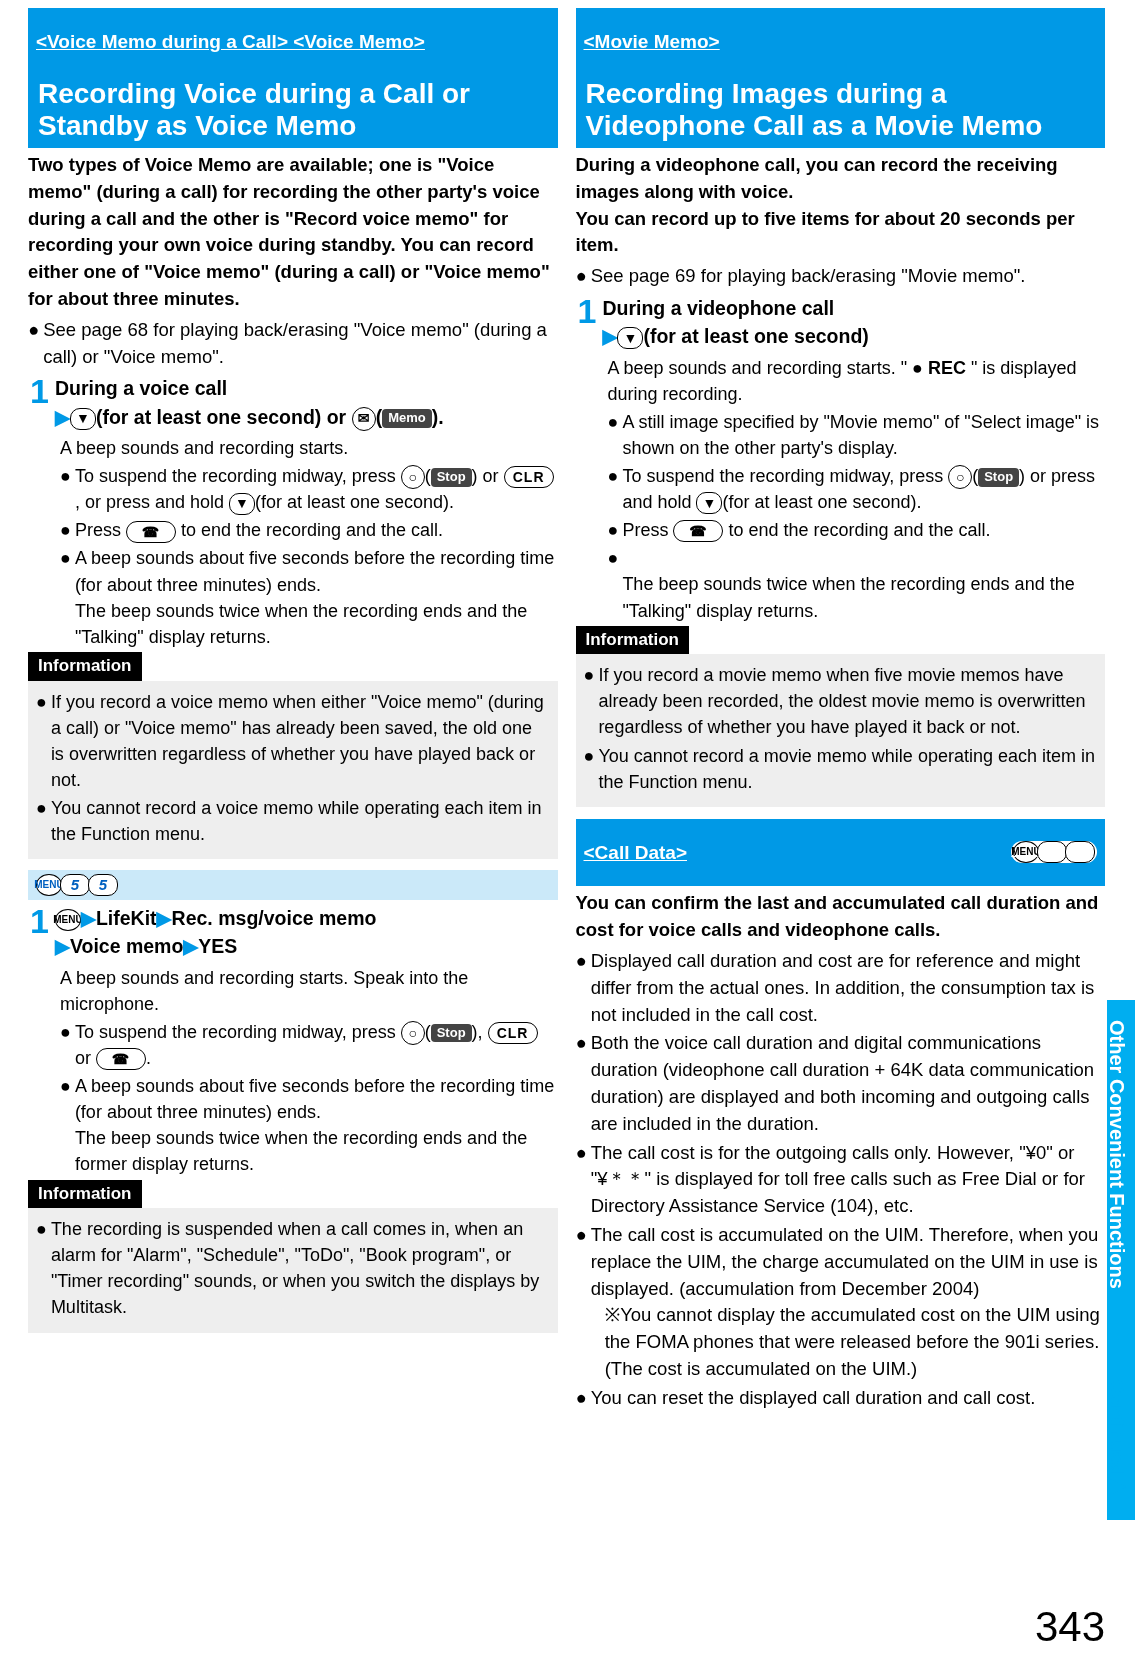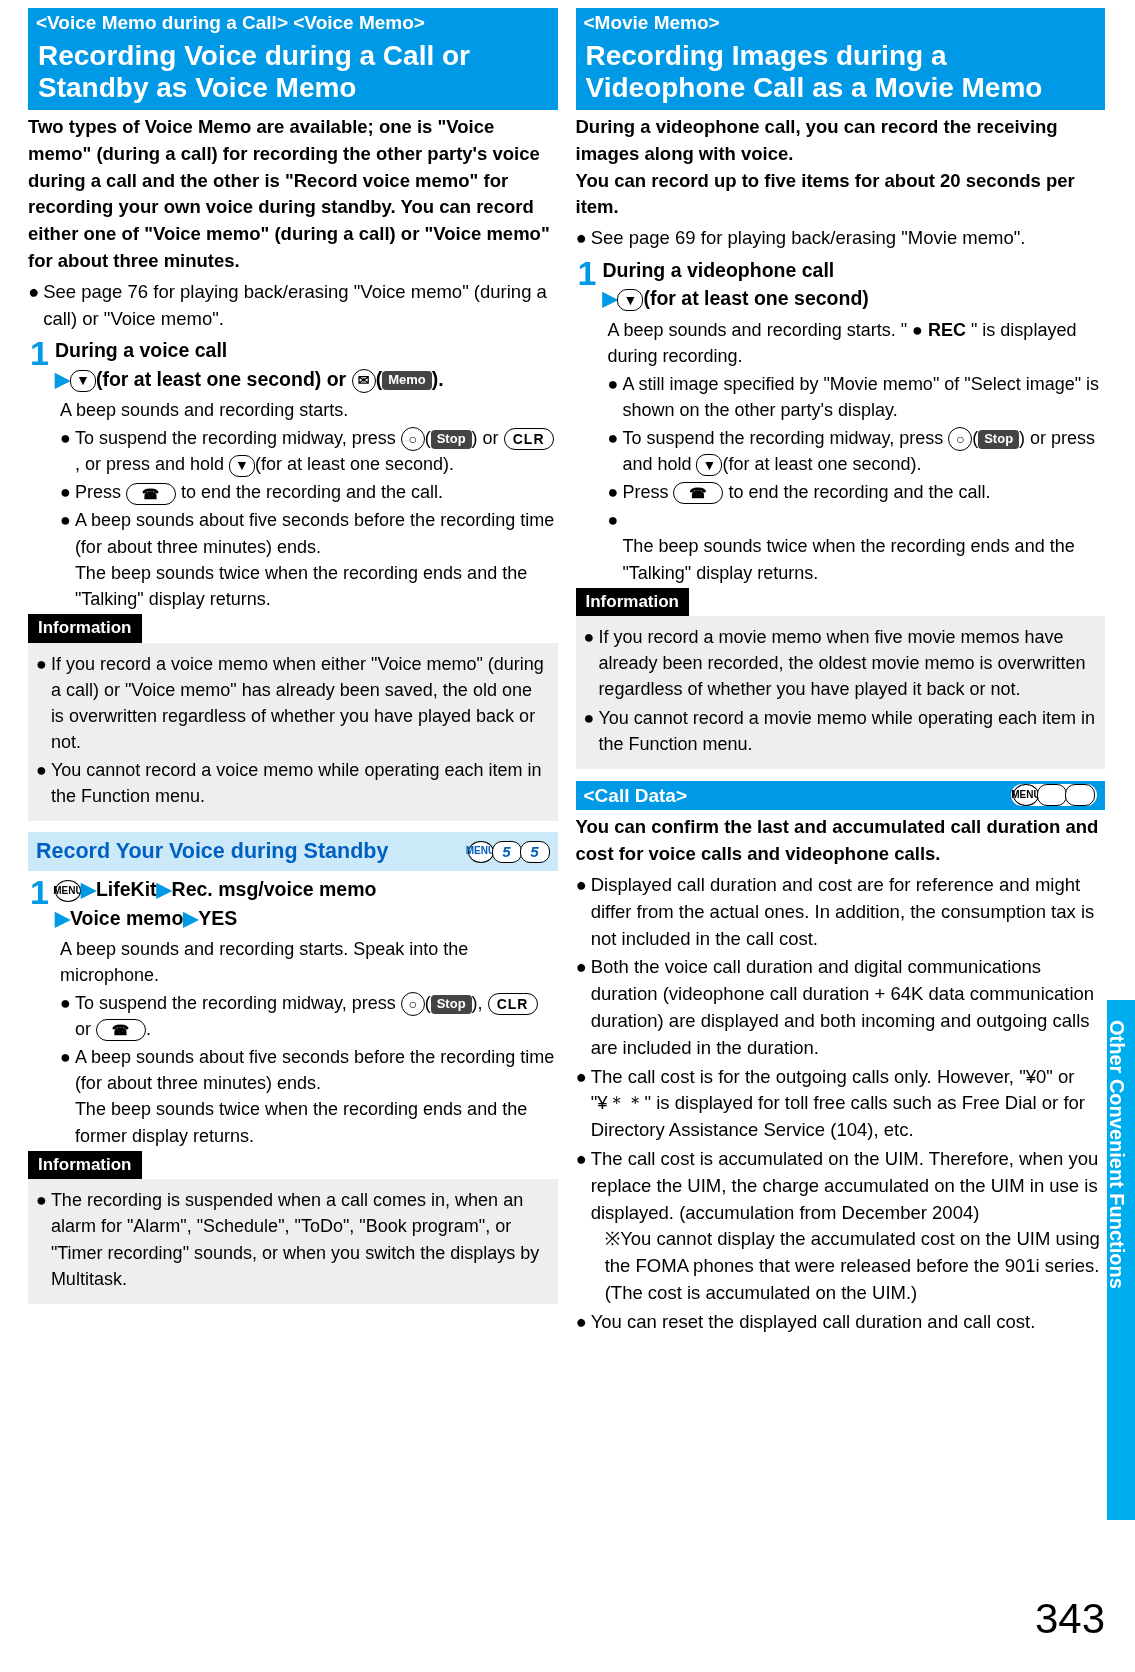--- a/index.html
+++ b/index.html
@@ -1,19 +1,19 @@
 <!DOCTYPE html>
 <html><head>
 <meta charset="utf-8">
 <style>
   * { margin: 0; padding: 0; box-sizing: border-box; }
   body { font-family: Arial, Helvetica, sans-serif; width: 1135px; height: 1672px; background: #fff; position: relative; font-size: 18.5px; line-height: 1.45; color: #000; }
   .page { display: flex; padding: 8px 30px 8px 28px; gap: 18px; }
   .col { flex: 1; min-width: 0; }
-  .breadcrumb { background: #0099e6; color: #fff; font-weight: bold; padding: 1px 8px; font-size: 19px; }
+  .breadcrumb { background: #0099e6; color: #fff; font-weight: bold; padding: 20px 8px; font-size: 19px; text-decoration: underline; }
   .hero { background: #0099e6; color: #fff; font-weight: bold; padding: 2px 8px 6px 10px; font-size: 28px; line-height: 1.15; }
   .intro { font-weight: bold; padding: 4px 0 2px 0; }
   .bullet { display: flex; margin: 2px 0; }
   .bullet .dot { flex: 0 0 auto; padding-right: 4px; }
   .bullet .txt { flex: 1; }
   .sub-hero { background: #cbe9f9; color: #0060c0; font-weight: bold; font-size: 21.5px; padding: 4px 8px; margin-top: 11px; position: relative; display:flex; align-items:center; justify-content:space-between;}
   .step { display: flex; margin-top: 4px; }
   .step-num { color: #0099e6; font-weight: bold; font-size: 34px; line-height: 1; padding: 0 6px 0 2px; font-family: Arial; }
   .step-body { flex: 1; }
   .step-title { font-weight: bold; font-size: 19.5px; }
@@ -24,35 +24,35 @@
   .key.round { border-radius: 50%; min-width:24px; width:24px; height:24px; }
   .key-label { display:inline-block; background:#444; color:#fff; border-radius:4px; padding:0 6px; font-size:13px; font-weight:bold; vertical-align:middle;}
   .info-label { display:inline-block; background:#000; color:#fff; font-weight:bold; padding: 2px 10px; font-size: 17px; }
   .info-box { background:#eee; padding: 6px 8px 10px 8px; font-size: 18px; }
   .menu-pill { display:inline-flex; align-items:center; vertical-align:middle;}
   .menu-pill .m { border:1.5px solid #000; border-radius:50%; width:26px; height:22px; display:inline-flex; align-items:center; justify-content:center; font-size:10px; font-weight:bold; background:#fff;}
   .menu-pill .d { border:1.5px solid #000; border-radius:10px; width:30px; height:22px; display:inline-flex; align-items:center; justify-content:center; font-size:15px; font-weight:bold; background:#fff; font-style:italic; margin-left:-2px;}
   .side-tab { position:absolute; right:0; top: 1000px; width:28px; height: 520px; background:#00aef0; }
   .side-text { position:absolute; right: 4px; top: 1020px; writing-mode: vertical-rl; color:#0060c0; font-weight:bold; font-size:20px; }
   .side-text .cont { color:#00aef0; }
-  .page-num { position:absolute; right: 30px; bottom: 22px; font-size: 42px; }
+  .page-num { position:absolute; right: 30px; bottom: 14px; font-size: 42px; }
   .nowrap { white-space: nowrap; }
 </style>
 </head>
 <body>
 
 <div class="page">
 
   <div class="col">
     <div class="breadcrumb">&lt;Voice Memo during a Call&gt; &lt;Voice Memo&gt;</div>
     <div class="hero">Recording Voice during a Call or Standby as Voice Memo</div>
     <div class="intro">Two types of Voice Memo are available; one is "Voice memo" (during a call) for recording the other party's voice during a call and the other is "Record voice memo" for recording your own voice during standby. You can record either one of "Voice memo" (during a call) or "Voice memo" for about three minutes.</div>
     <div class="bullet">
         <span class="dot">●</span>
-        <span class="txt">See page 76 for playing back/erasing "Voice memo" (during a call) or "Voice memo".</span>
+        <span class="txt">See page 68 for playing back/erasing "Voice memo" (during a call) or "Voice memo".</span>
       </div>
 
 
     <div class="step">
       <div class="step-num">1</div>
       <div class="step-body">
         <div class="step-title">
           <span>During a voice call</span><br>
           <span class="blue-arrow">▶</span><span class="key">▼</span><span>(for at least one second) or </span><span class="key round">✉</span>(<span class="key-label">Memo</span><span>).</span>
         </div>
@@ -80,21 +80,20 @@
           <span class="dot">●</span>
           <span class="txt">If you record a voice memo when either "Voice memo" (during a call) or "Voice memo" has already been saved, the old one is overwritten regardless of whether you have played back or not.</span>
         </div>
       <div class="bullet">
           <span class="dot">●</span>
           <span class="txt">You cannot record a voice memo while operating each item in the Function menu.</span>
         </div>
     </div>
 
     <div class="sub-hero">
-      <span>Record Your Voice during Standby</span>
       <span class="menu-pill nowrap">
           <span class="m">MENU</span>
           <span class="d">5</span>
           <span class="d">5</span>
         </span>
     </div>
 
     <div class="step">
       <div class="step-num">1</div>
       <div class="step-body">

